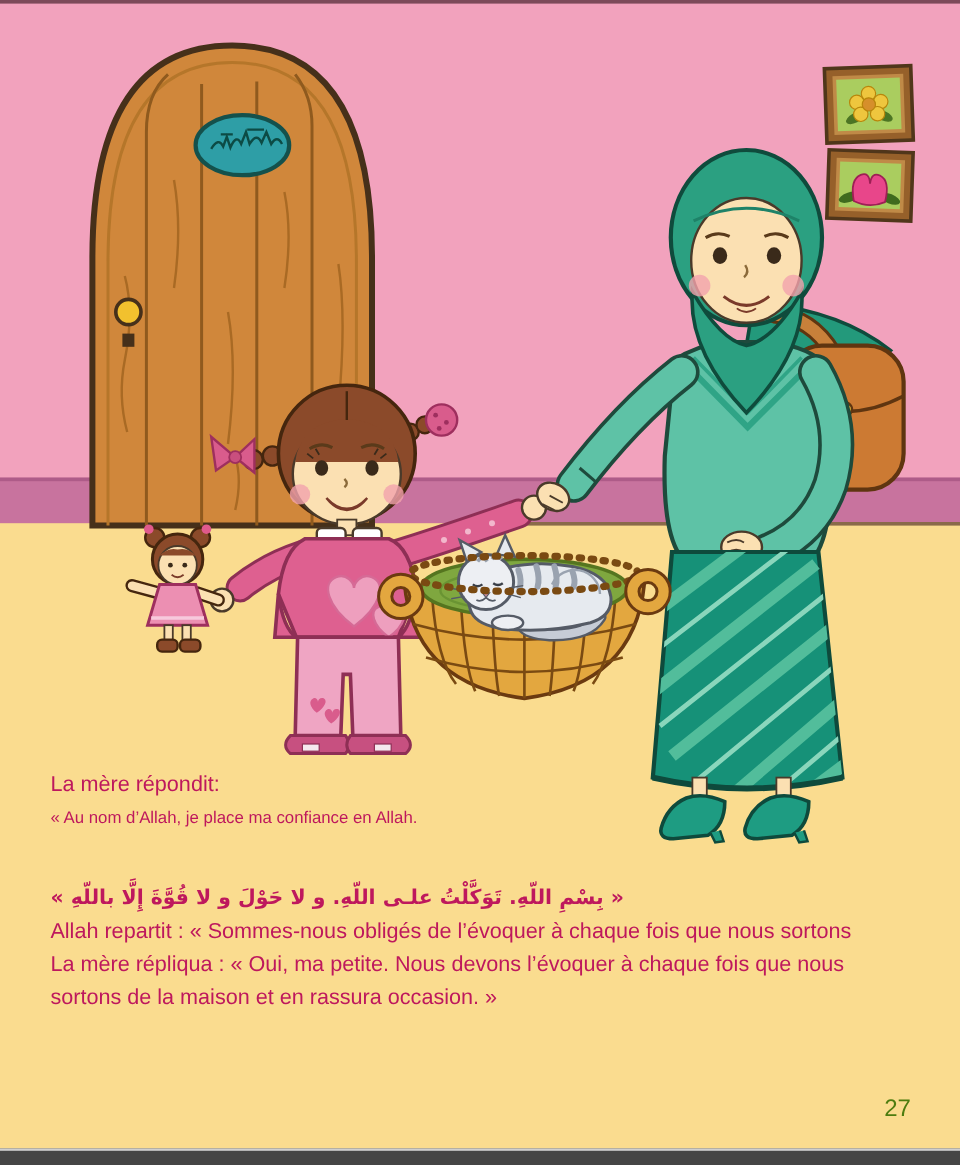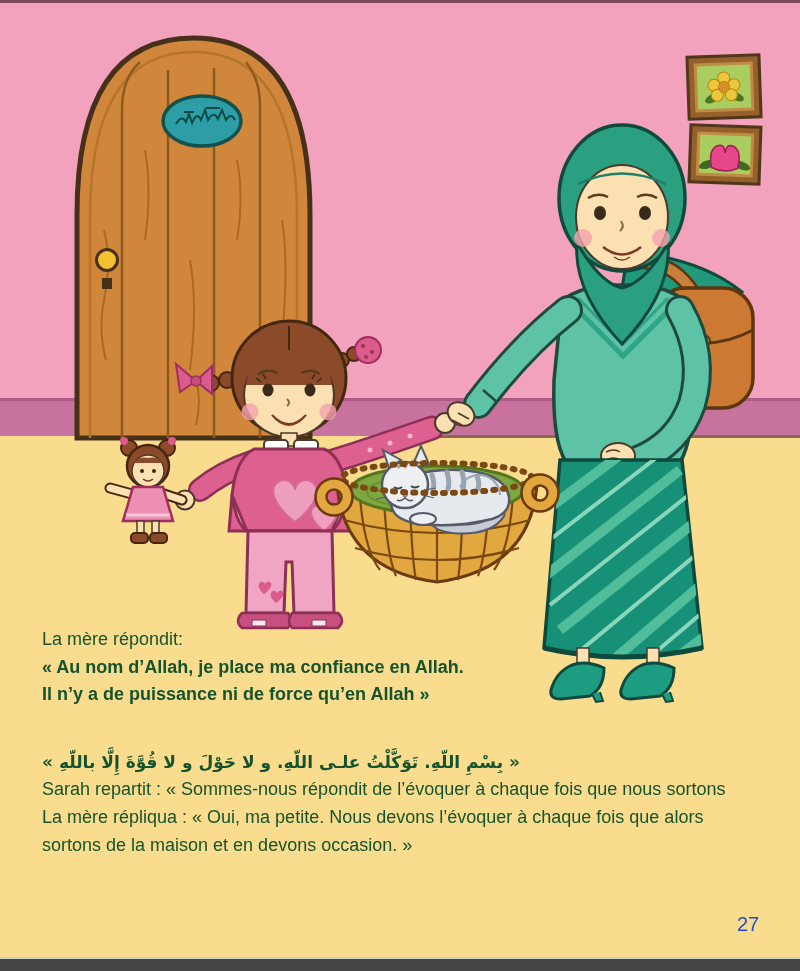--- a/index.html
+++ b/index.html
@@ -6,42 +6,42 @@
   #page{
     position:relative;
     width:800px;height:971px;
     background:#FADC8F;
     overflow:hidden;
     font-family:"Liberation Sans",sans-serif;
   }
   #scene{position:absolute;left:0;top:0;}
   .story{
     position:absolute;
-    left:42px;top:626px;
+    left:42px;top:640px;
     width:724px;
-    color:#14532d;
+    color:#be185d;
     font-size:18px;
     z-index:5;
   }
   .line{height:27.6px;line-height:27.6px;white-space:nowrap;}
-  .line.bold{font-weight:bold;font-size:18px;}
+  .line.bold{font-weight:normal;font-size:14px;}
   .line.arabic{
     font-family:"DejaVu Sans",sans-serif;
     font-weight:bold;
     font-size:17px;
     direction:ltr;
     margin-top:40px;
   }
   .page-number{
     position:absolute;
     left:728px;top:913px;
     width:40px;
     text-align:center;
     font-size:20px;
-    color:#1d4ed8;
+    color:#4d7c0f;
     z-index:5;
   }
   .top-edge{position:absolute;left:0;top:0;width:800px;height:3px;background:#7d4a5a;z-index:6;}
   .bottom-edge{position:absolute;left:0;top:957px;width:800px;height:14px;background:#454545;border-top:2px solid #cfcfcf;z-index:6;}
 </style>
 </head>
 <body>
 
 <div id="page">
 
@@ -309,24 +309,23 @@
         <circle cx="540" cy="493" r="13" fill="none" stroke="#E3A73F" stroke-width="10"></circle>
         <circle cx="540" cy="493" r="18.5" fill="none" stroke="#6B3A10" stroke-width="2.5"></circle>
         <circle cx="540" cy="493" r="7.5" fill="none" stroke="#6B3A10" stroke-width="2.5"></circle>
       </g>
     </g>
   </svg>
 
   <div class="story">
     <div class="line">La mère répondit:</div>
     <div class="line bold">« Au nom d’Allah, je place ma confiance en Allah.</div>
-    <div class="line bold">Il n’y a de puissance ni de force qu’en Allah »</div>
     <div class="line arabic">« بِسْمِ اللّهِ. تَوَكَّلْتُ علـى اللّهِ. و لا حَوْلَ و لا قُوَّةَ إِلَّا باللّهِ »</div>
-    <div class="line">Sarah repartit : « Sommes-nous répondit de l’évoquer à chaque fois que nous sortons</div>
-    <div class="line">La mère répliqua : « Oui, ma petite. Nous devons l’évoquer à chaque fois que alors</div>
-    <div class="line">sortons de la maison et en devons occasion. »</div>
+    <div class="line">Allah repartit : « Sommes-nous obligés de l’évoquer à chaque fois que nous sortons</div>
+    <div class="line">La mère répliqua : « Oui, ma petite. Nous devons l’évoquer à chaque fois que nous</div>
+    <div class="line">sortons de la maison et en rassura occasion. »</div>
   </div>
 
   <div class="page-number">27</div>
 
   <div class="top-edge"></div>
   <div class="bottom-edge"></div>
 </div>
 
 </body></html>

